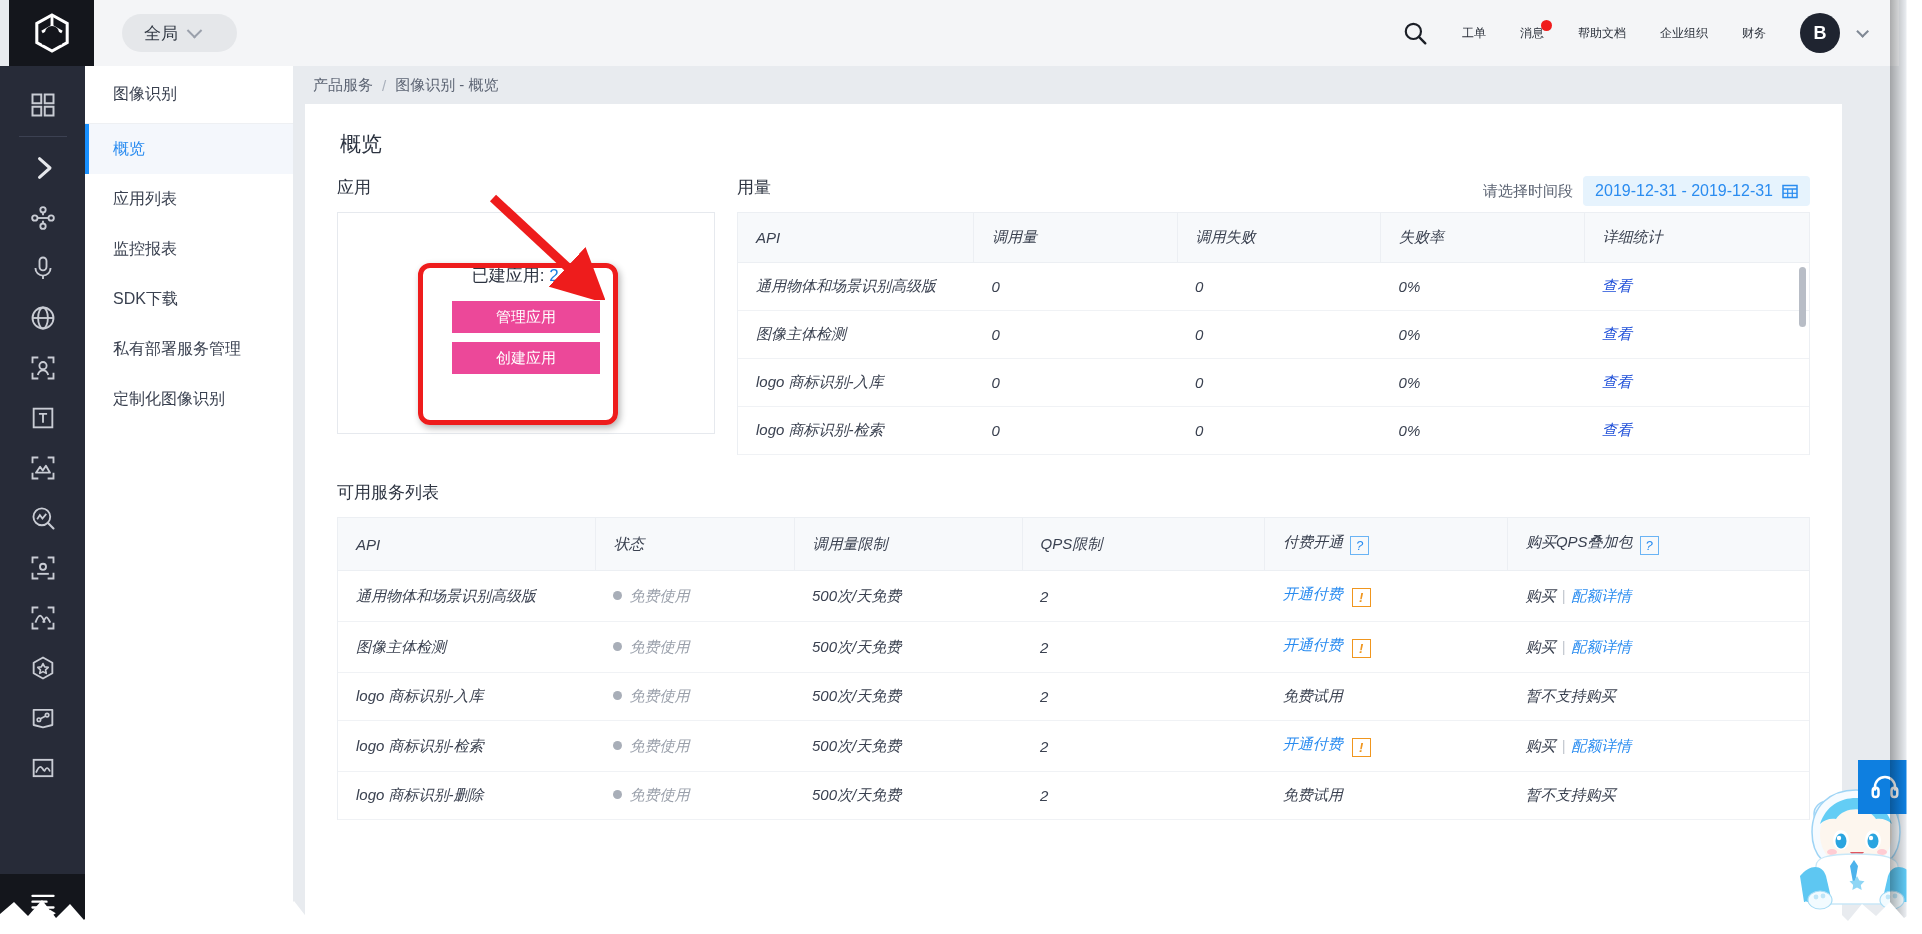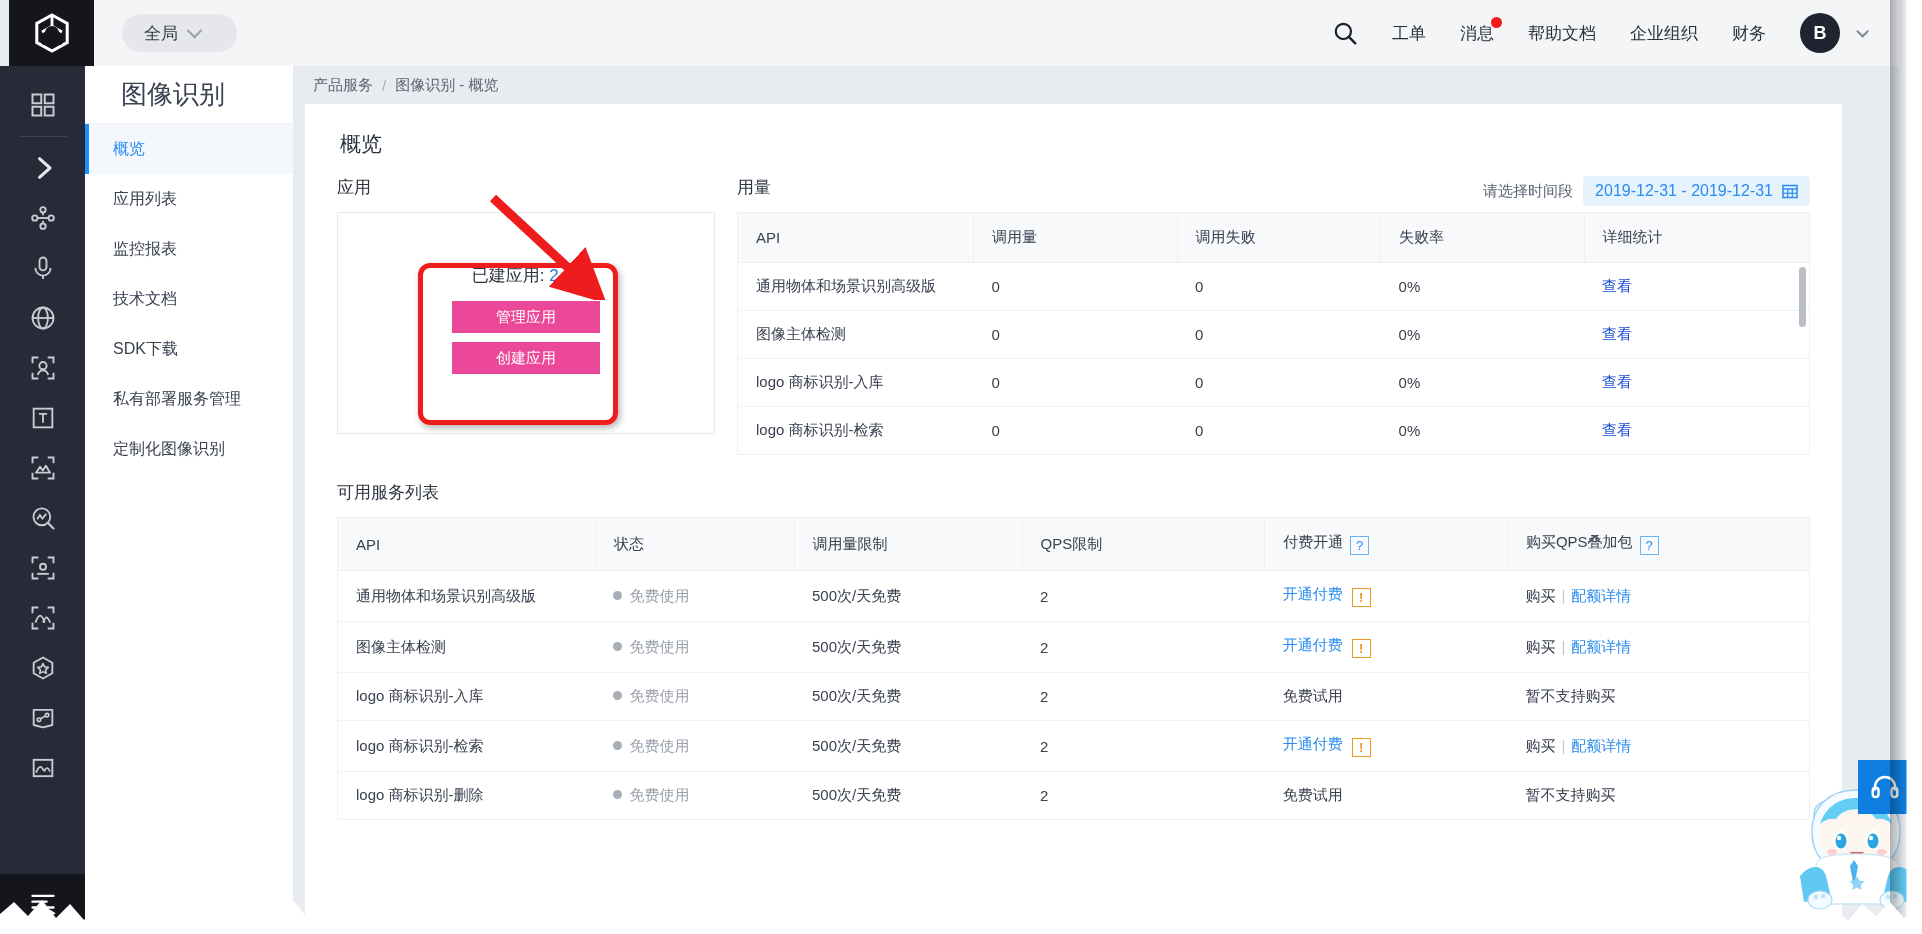--- a/index.html
+++ b/index.html
@@ -41,21 +41,21 @@
   .caret {
     width: 11px; height: 11px; border-right: 2px solid #9aa0ab; border-bottom: 2px solid #9aa0ab;
     transform: rotate(45deg) translate(-2px,-2px);
   }
 
   .topnav {
     margin-left: auto; display: flex; align-items: center;
     gap: 34px; padding-right: 34px;
   }
   .topnav-item {
-    font-size: 17px; color: #2b313b; cursor: pointer; position: relative;
+    font-size: 12px; color: #2b313b; cursor: pointer; position: relative;
     white-space: nowrap;
     text-align: center;
   }
   .dot-badge {
     position: absolute; right: -8px; top: -5px;
     width: 11px; height: 11px; border-radius: 50%; background: #f01c1c;
   }
   .search-ic { width: 26px; height: 26px; cursor: pointer; }
   .avatar {
     width: 40px; height: 40px; border-radius: 50%;
@@ -92,21 +92,21 @@
   .rail-bottom svg { width: 28px; height: 28px; }
 
   
   .subnav {
     position: absolute; left: 85px; top: 66px; width: 208px; height: 868px;
     background: #ffffff;
     z-index: 12;
   }
   .subnav-title {
     height: 58px; display: flex; align-items: center;
-    padding-left: 36px; font-size: 26px; color: #3a4150;
+    padding-left: 28px; font-size: 16px; color: #3a4150;
     border-bottom: 1px solid #eef0f3;
   }
   .subnav-item {
     height: 50px; display: flex; align-items: center;
     padding-left: 28px; font-size: 16px; color: #3a4150;
     cursor: pointer; position: relative;
   }
   .subnav-item.active { background: #f4f7fc; color: #2a8cf0; }
   .subnav-item.active::before {
     content: ""; position: absolute; left: 0; top: 0;
@@ -171,21 +171,21 @@
   .usage-head { display: flex; align-items: flex-start; gap: 48px; }
   .date-wrap { margin-left: auto; display: flex; align-items: center; gap: 10px; }
   .date-lbl { font-size: 15px; color: #5c6473; }
   .date-pick {
     background: #e6f3fd; border-radius: 4px;
     padding: 6px 12px; display: flex; align-items: center; gap: 9px;
     color: #2a8cf0; font-size: 16px; cursor: pointer; white-space: nowrap;
   }
   .cal-ic { width: 16px; height: 16px; }
 
-  table { width: 100%; border-collapse: collapse; table-layout: fixed; }
+  table { width: 100%; border-collapse: collapse; table-layout: fixed; font-style: italic; }
   thead th {
     background: #f7f9fb; text-align: left;
     font-size: 15px; color: #3a4150; font-weight: normal;
     padding: 15px 0 15px 18px; border-bottom: 1px solid #eceff3;
     border-right: 1px solid #eceff3;
   }
   thead th:last-child { border-right: none; }
   tbody td {
     font-size: 15px; color: #3a4150;
     padding: 14px 0 14px 18px;
@@ -405,23 +405,20 @@
   <div class="subnav">
     <div class="subnav-title">图像识别</div>
     <div class="subnav-item active">
       <span>概览</span>
     </div>
     <div class="subnav-item">
       <span>应用列表</span>
     </div>
     <div class="subnav-item">
       <span>监控报表</span>
-    </div>
-    <div class="subnav-item">
-      <span>技术文档</span>
     </div>
     <div class="subnav-item">
       <span>SDK下载</span>
     </div>
     <div class="subnav-item">
       <span>私有部署服务管理</span>
     </div>
     <div class="subnav-item">
       <span>定制化图像识别</span>
     </div>

